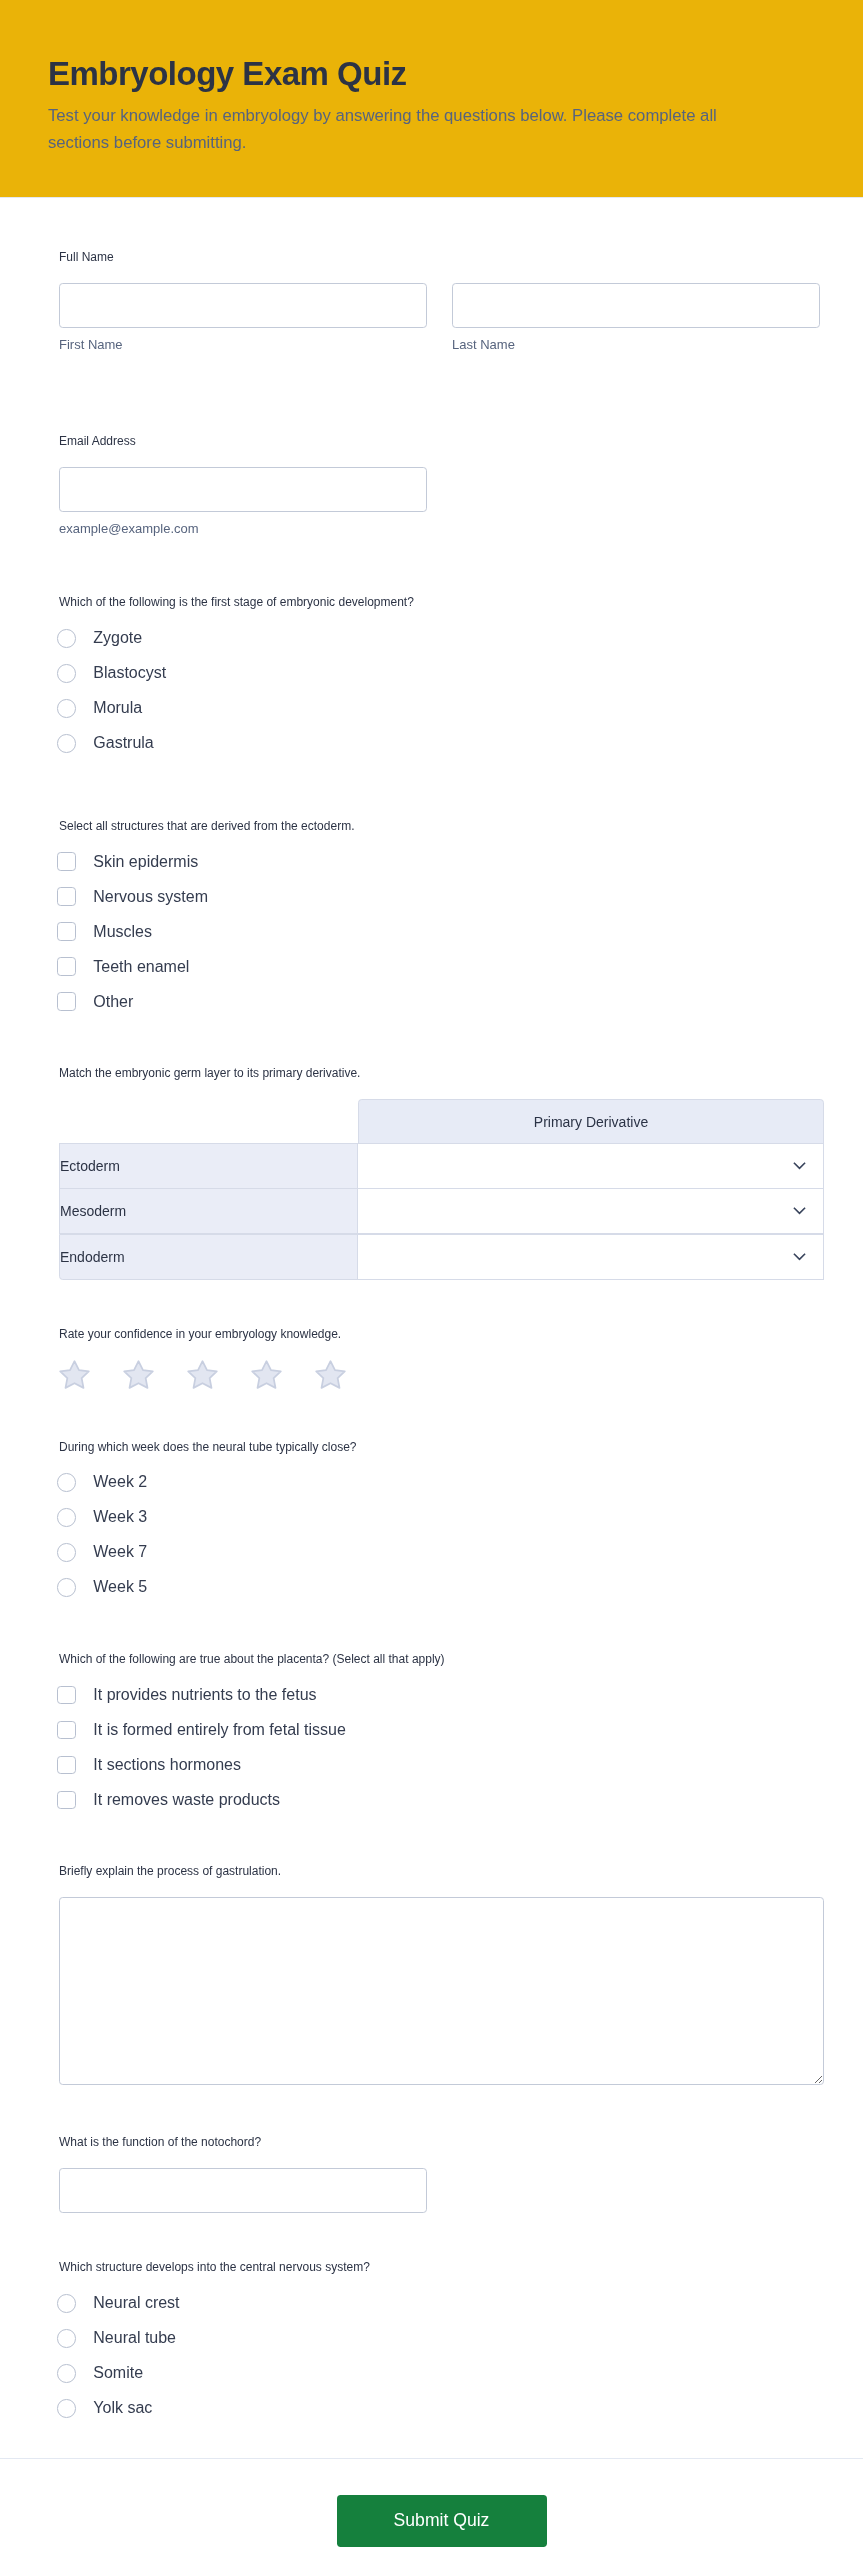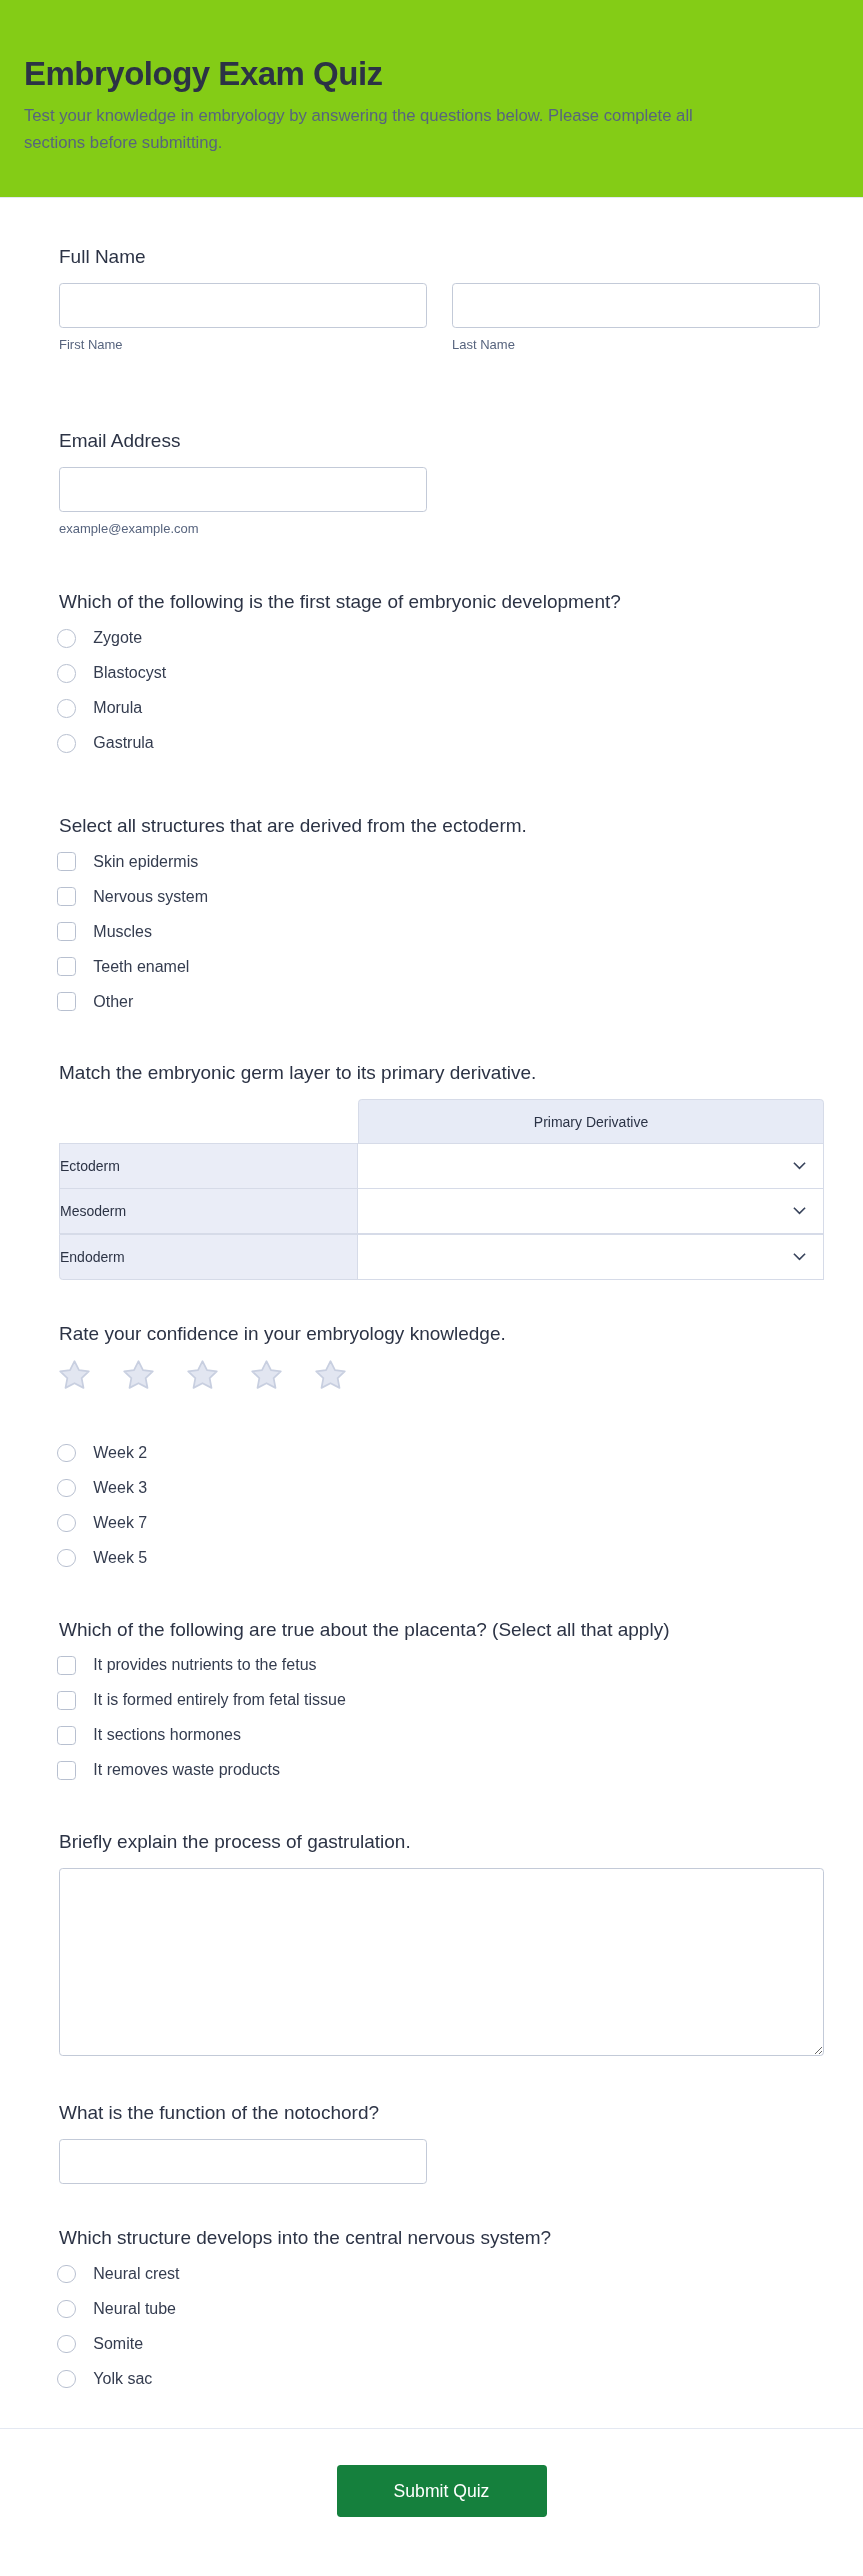--- a/index.html
+++ b/index.html
@@ -3,43 +3,43 @@
 <meta charset="utf-8">
 <style>
   html,body{margin:0;padding:0;background:#ffffff;}
   body{
     width:863px; min-height:2576px;
     font-family:"Liberation Sans", sans-serif;
     color:#2c3345;
   }
   
   .form-header{
-    padding:54px 59px 41px 24px;
+    padding:54px 59px 41px 48px;
     border-bottom:0.9px solid #e3e8f2;
-    background:#84cc16;
+    background:#eab308;
   }
   .form-title{
     margin:0 0 9.3px 0;
     font-size:33px; line-height:39px; font-weight:700;
     color:#2c3345; letter-spacing:-0.5px;
   }
   .form-desc{
     margin:0; max-width:696px;
     font-size:16.7px; line-height:27px; font-weight:400;
     color:#57647e;
   }
   
   .form-body{padding:0 39px 0 59px;}
   .question{margin-top:43px;}
   .question.mt52{margin-top:48px;}
   .question.mt54{margin-top:77px;}
   .question.mt58{margin-top:54px;}
   .question.mt50{margin-top:46px;}
   .qlabel{
-    font-size:19px; line-height:22px; font-weight:500;
+    font-size:12px; line-height:22px; font-weight:500;
     color:#2c3345;
   }
   .text-input{
     display:block; box-sizing:border-box;
     width:368px; height:45px; margin-top:15px;
     border:0.9px solid #c3cad8; border-radius:3.7px;
     background:#fff; padding:0 11px;
     font-family:"Liberation Sans", sans-serif;
     font-size:15px; color:#2c3345; outline:none;
   }
@@ -243,20 +243,21 @@
         <svg class="star" width="35" height="35" viewBox="0 0 24 24">
             <path d="M12 2.2l3.08 6.1 6.72.86-4.9 4.67 1.26 6.67L12 17.3l-6.16 3.2 1.26-6.67-4.9-4.67 6.72-.86z"></path>
           </svg>
         <svg class="star" width="35" height="35" viewBox="0 0 24 24">
             <path d="M12 2.2l3.08 6.1 6.72.86-4.9 4.67 1.26 6.67L12 17.3l-6.16 3.2 1.26-6.67-4.9-4.67 6.72-.86z"></path>
           </svg>
       </div>
     </section>
 
     <section class="question">
+      <div class="qlabel">During which week does the neural tube typically close?</div>
       <div class="opts">
         <div class="opt">
           <span class="ctrl radio"></span>
           <span class="opt-label">Week 2</span>
         </div>
         <div class="opt">
           <span class="ctrl radio"></span>
           <span class="opt-label">Week 3</span>
         </div>
         <div class="opt">

